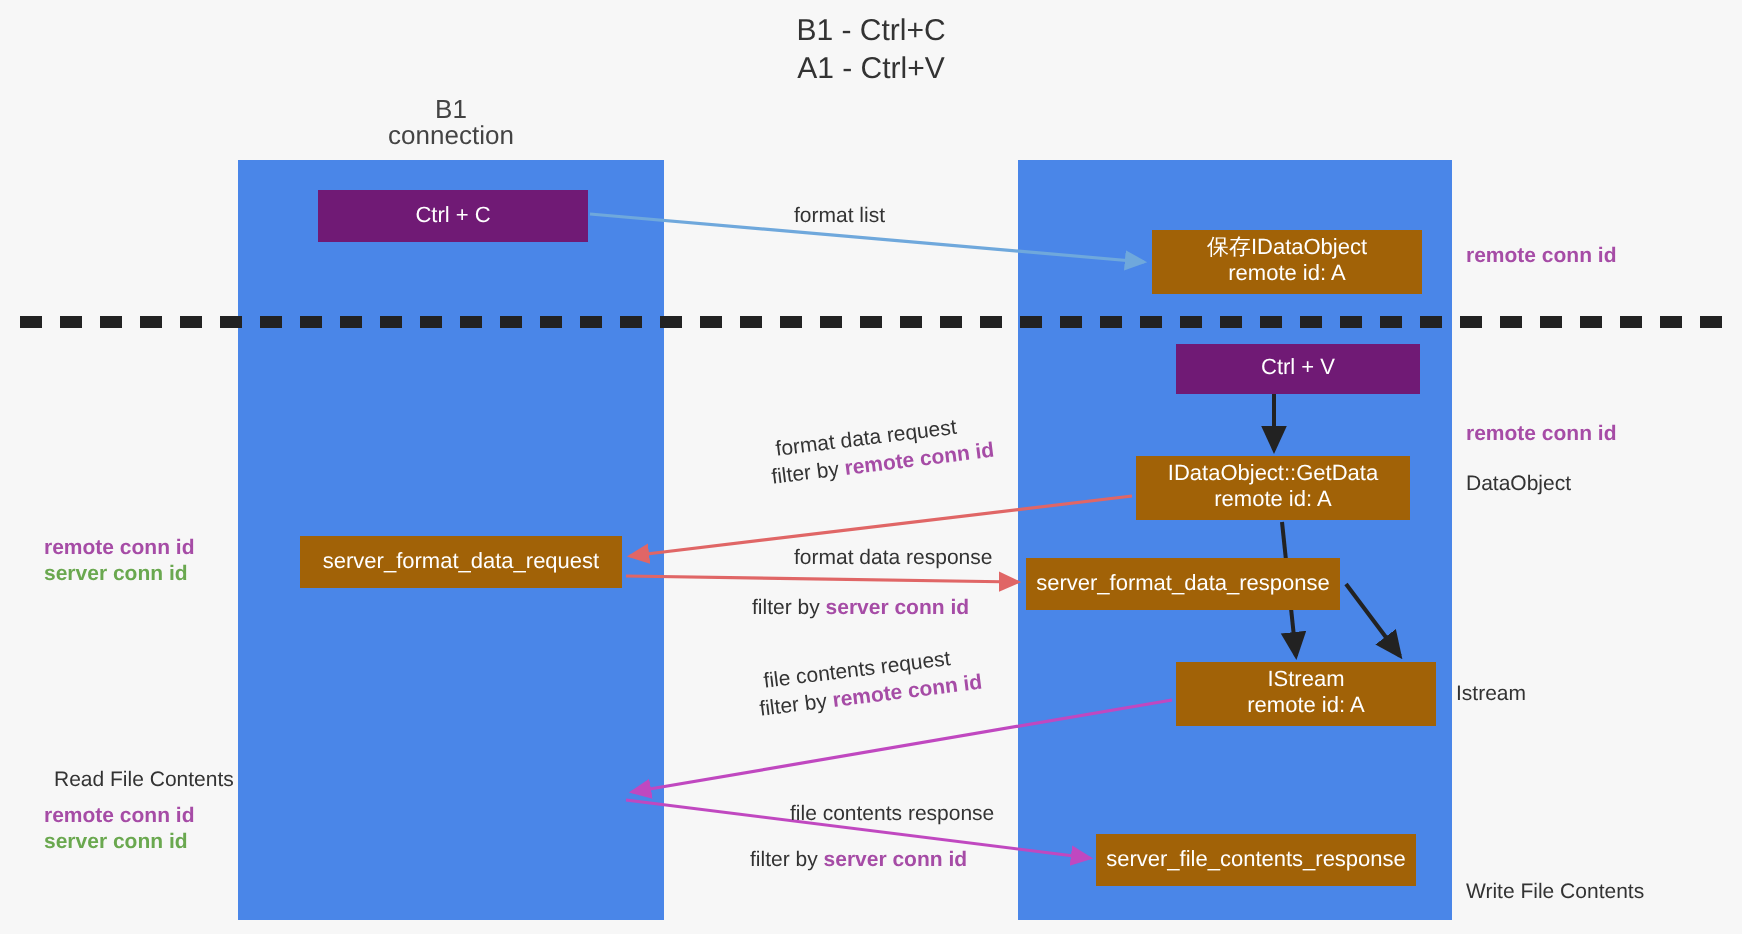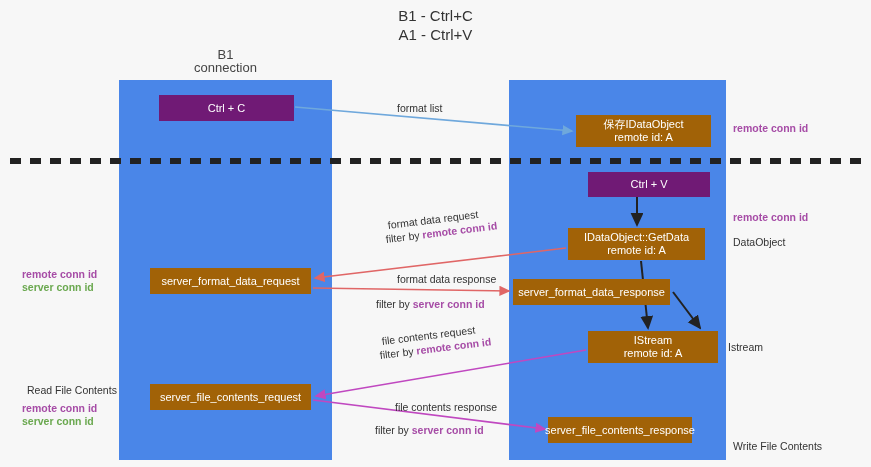--- a/index.html
+++ b/index.html
@@ -41,21 +41,21 @@
   .box.orange{background:#a16207;}
 
   #box-ctrlc{left:159px;top:95px;width:135px;height:26px;}
   #box-save-ido{left:576px;top:115px;width:135px;height:32px;}
   #box-ctrlv{left:576px;top:172px;width:122px;height:25px;margin-left:12px;}
   #box-getdata{left:568px;top:228px;width:137px;height:32px;}
   #box-sfdreq{left:150px;top:268px;width:161px;height:26px;}
   #box-sfdresp{left:513px;top:279px;width:157px;height:26px;}
   #box-istream{left:588px;top:331px;width:130px;height:32px;}
   #box-sfcreq{left:150px;top:384px;width:161px;height:26px;}
-  #box-sfcresp{left:548px;top:417px;width:144px;height:26px;}
+  #box-sfcresp{left:548px;top:417px;width:160px;height:26px;}
 
   
   .sidelabel{position:absolute;font-size:10.5px;line-height:13px;}
   .purple{color:#a64ca6;font-weight:bold;}
   .green-t{color:#6aa84f;font-weight:bold;}
   .dark{color:#333;}
 
   #lbl-r-remote1{left:733px;top:122px;}
   #lbl-r-remote2{left:733px;top:211px;}
   #lbl-r-dataobject{left:733px;top:236px;}
@@ -168,23 +168,20 @@
     <span>server_format_data_response</span>
   </div>
 
   <div class="box orange" id="box-istream">
     <span>
       <span>IStream</span><br>
       <span>remote id: A</span>
     </span>
   </div>
 
-  <div class="box orange" id="box-sfcreq">
-    <span>server_file_contents_request</span>
-  </div>
 
   <div class="box orange" id="box-sfcresp">
     <span>server_file_contents_response</span>
   </div>
 
   <div class="conn-txt" id="t-formatlist">format list</div>
 
   <div class="conn-txt" id="t-fdreq">format data request</div>
   <div class="conn-txt" id="t-fdreq2">
     <span>filter by </span><span class="purple">remote conn id</span>

